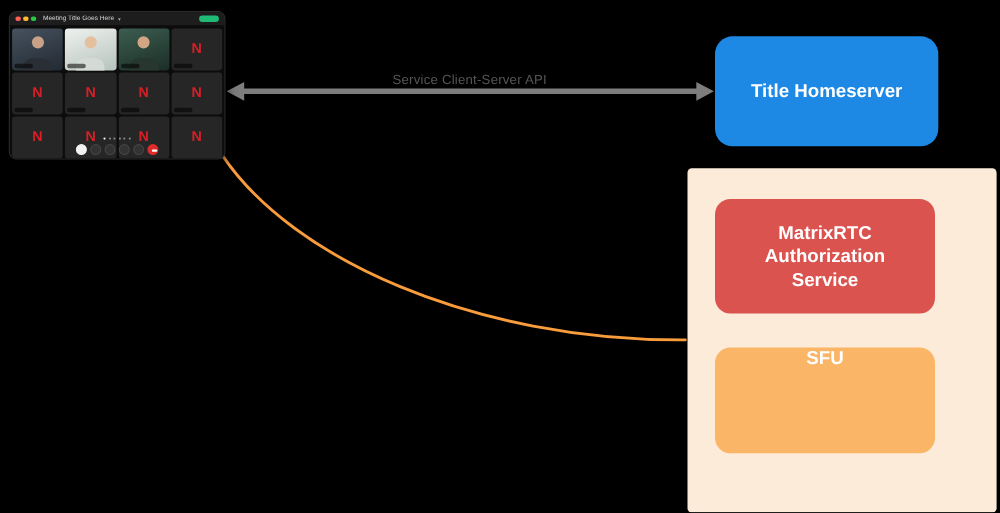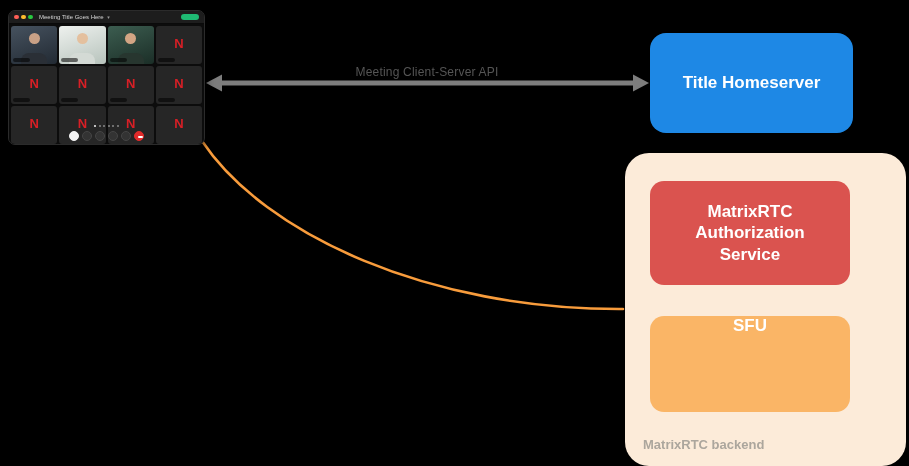--- a/index.html
+++ b/index.html
@@ -67,21 +67,21 @@
   .ctl.white{background:#f2f2f2;border-color:#f2f2f2;}
   .ctl.red{background:#e02b2b;border-color:#e02b2b;position:relative;}
   .ctl.red::after{content:"";position:absolute;left:2.5px;top:4.2px;width:5px;height:1.6px;border-radius:1px;background:#fff;}
   
   .homeserver{
     position:absolute;left:650px;top:33px;width:203px;height:100px;border-radius:16px;
     background:#1e88e5;display:flex;align-items:center;justify-content:center;
     color:#ffffff;font-weight:bold;font-size:17px;text-align:center;
   }
   .backend{
-    position:absolute;left:625px;top:153px;width:281px;height:313px;border-radius:24px;
+    position:absolute;left:625px;top:153px;width:281px;height:313px;border-radius:4px;
     background:#fcebd9;
   }
   .auth{
     position:absolute;left:25px;top:28px;width:200px;height:104px;border-radius:14px;
     background:#da534f;display:flex;align-items:center;justify-content:center;
     color:#ffffff;font-weight:bold;font-size:17px;text-align:center;line-height:1.25;
   }
   .auth span{display:inline-block;max-width:125px;}
   .sfu{
     position:absolute;left:25px;top:163px;width:200px;height:96px;border-radius:14px;
@@ -99,21 +99,21 @@
 
   <svg class="connectors" width="909" height="466" viewBox="0 0 909 466">
     <path class="orange-curve" d="M202 141 C 265 235, 430 310, 623 309"></path>
     <g>
       <line class="arrow-shaft" x1="220" y1="83" x2="635" y2="83"></line>
       <polygon class="arrow-head" points="206,83 222,74.5 222,91.5"></polygon>
       <polygon class="arrow-head" points="649,83 633,74.5 633,91.5"></polygon>
     </g>
   </svg>
 
-  <div class="arrow-label">Meeting Client-Server API</div>
+  <div class="arrow-label">Service Client-Server API</div>
 
   <div class="call-window">
     <div class="titlebar">
       <span class="tl red"></span>
       <span class="tl yellow"></span>
       <span class="tl green"></span>
       <span class="win-title">Meeting Title Goes Here</span>
       <span class="caret">▾</span>
       <span class="join-pill"></span>
     </div>
@@ -193,16 +193,15 @@
     <span>Title Homeserver</span>
   </div>
 
   <div class="backend">
     <div class="auth">
       <span>MatrixRTC Authorization Service</span>
     </div>
     <div class="sfu">
       <span>SFU</span>
     </div>
-    <div class="backend-label">MatrixRTC backend</div>
   </div>
 
 </div>
 
 </body></html>

